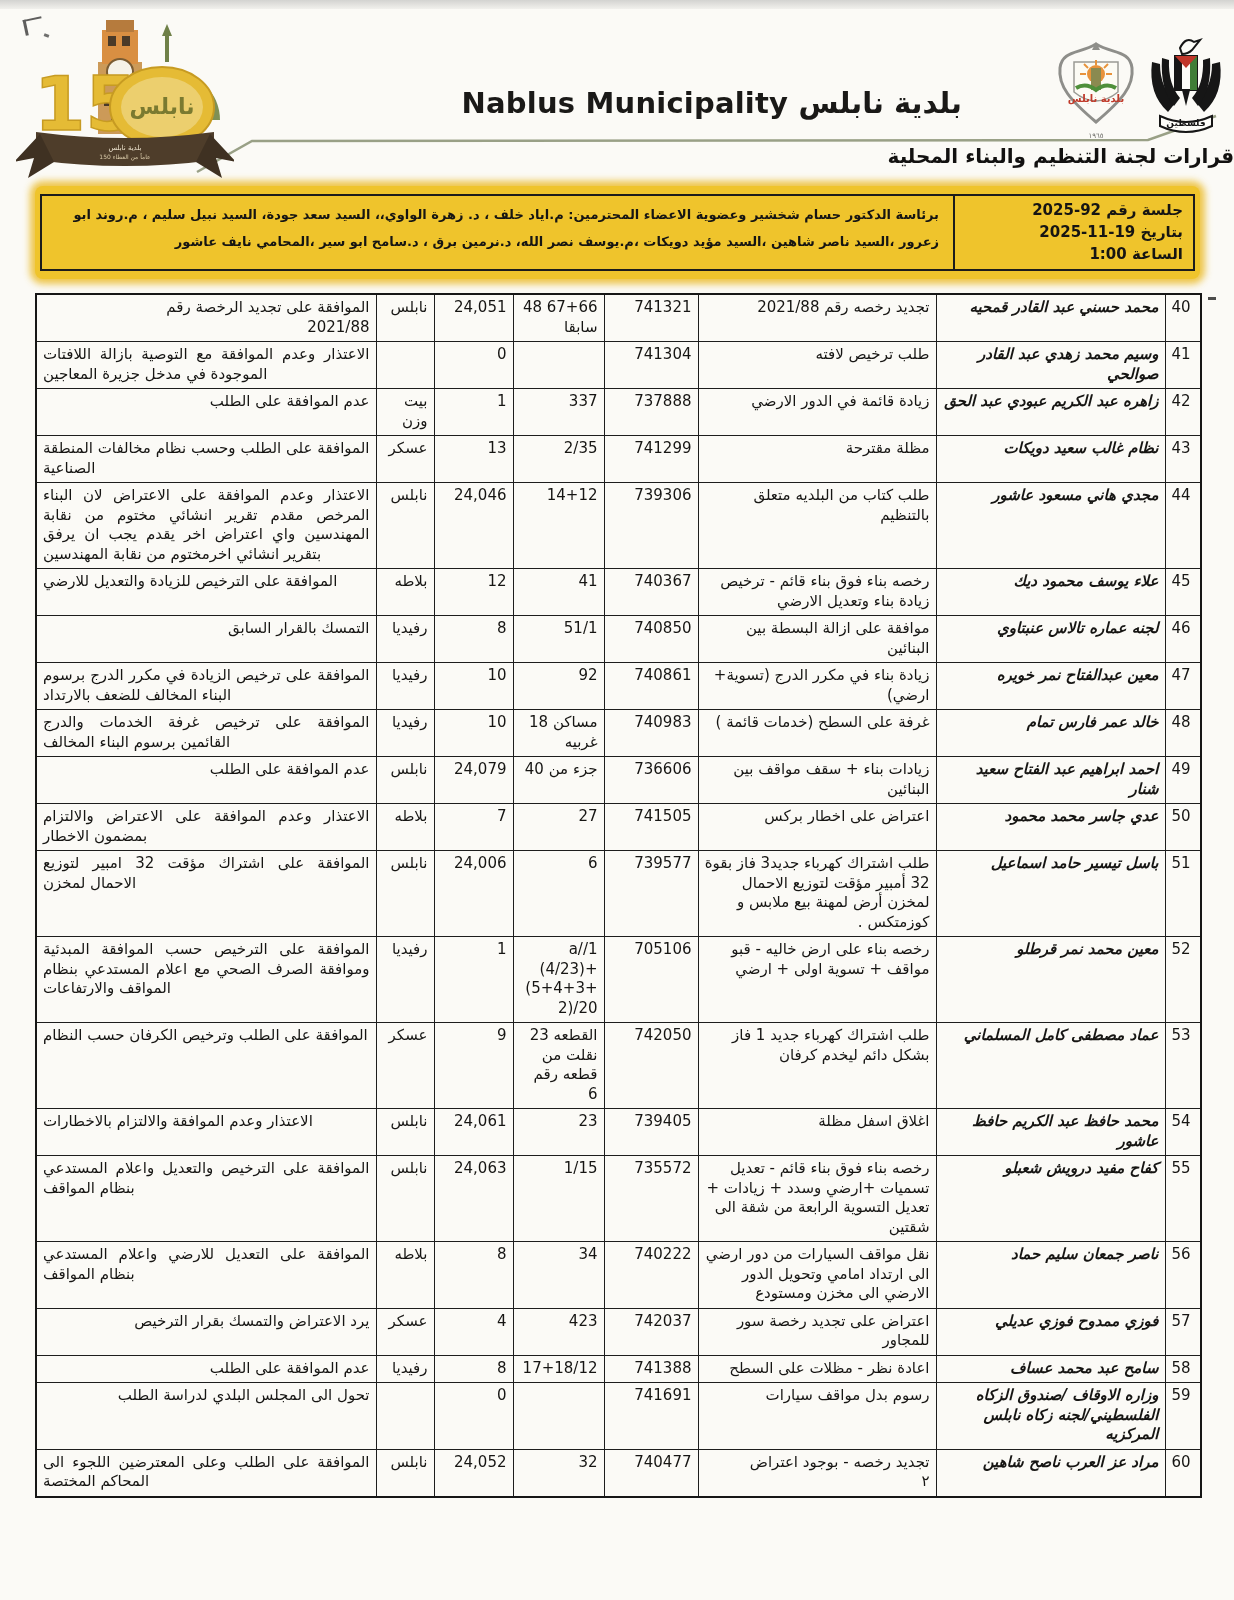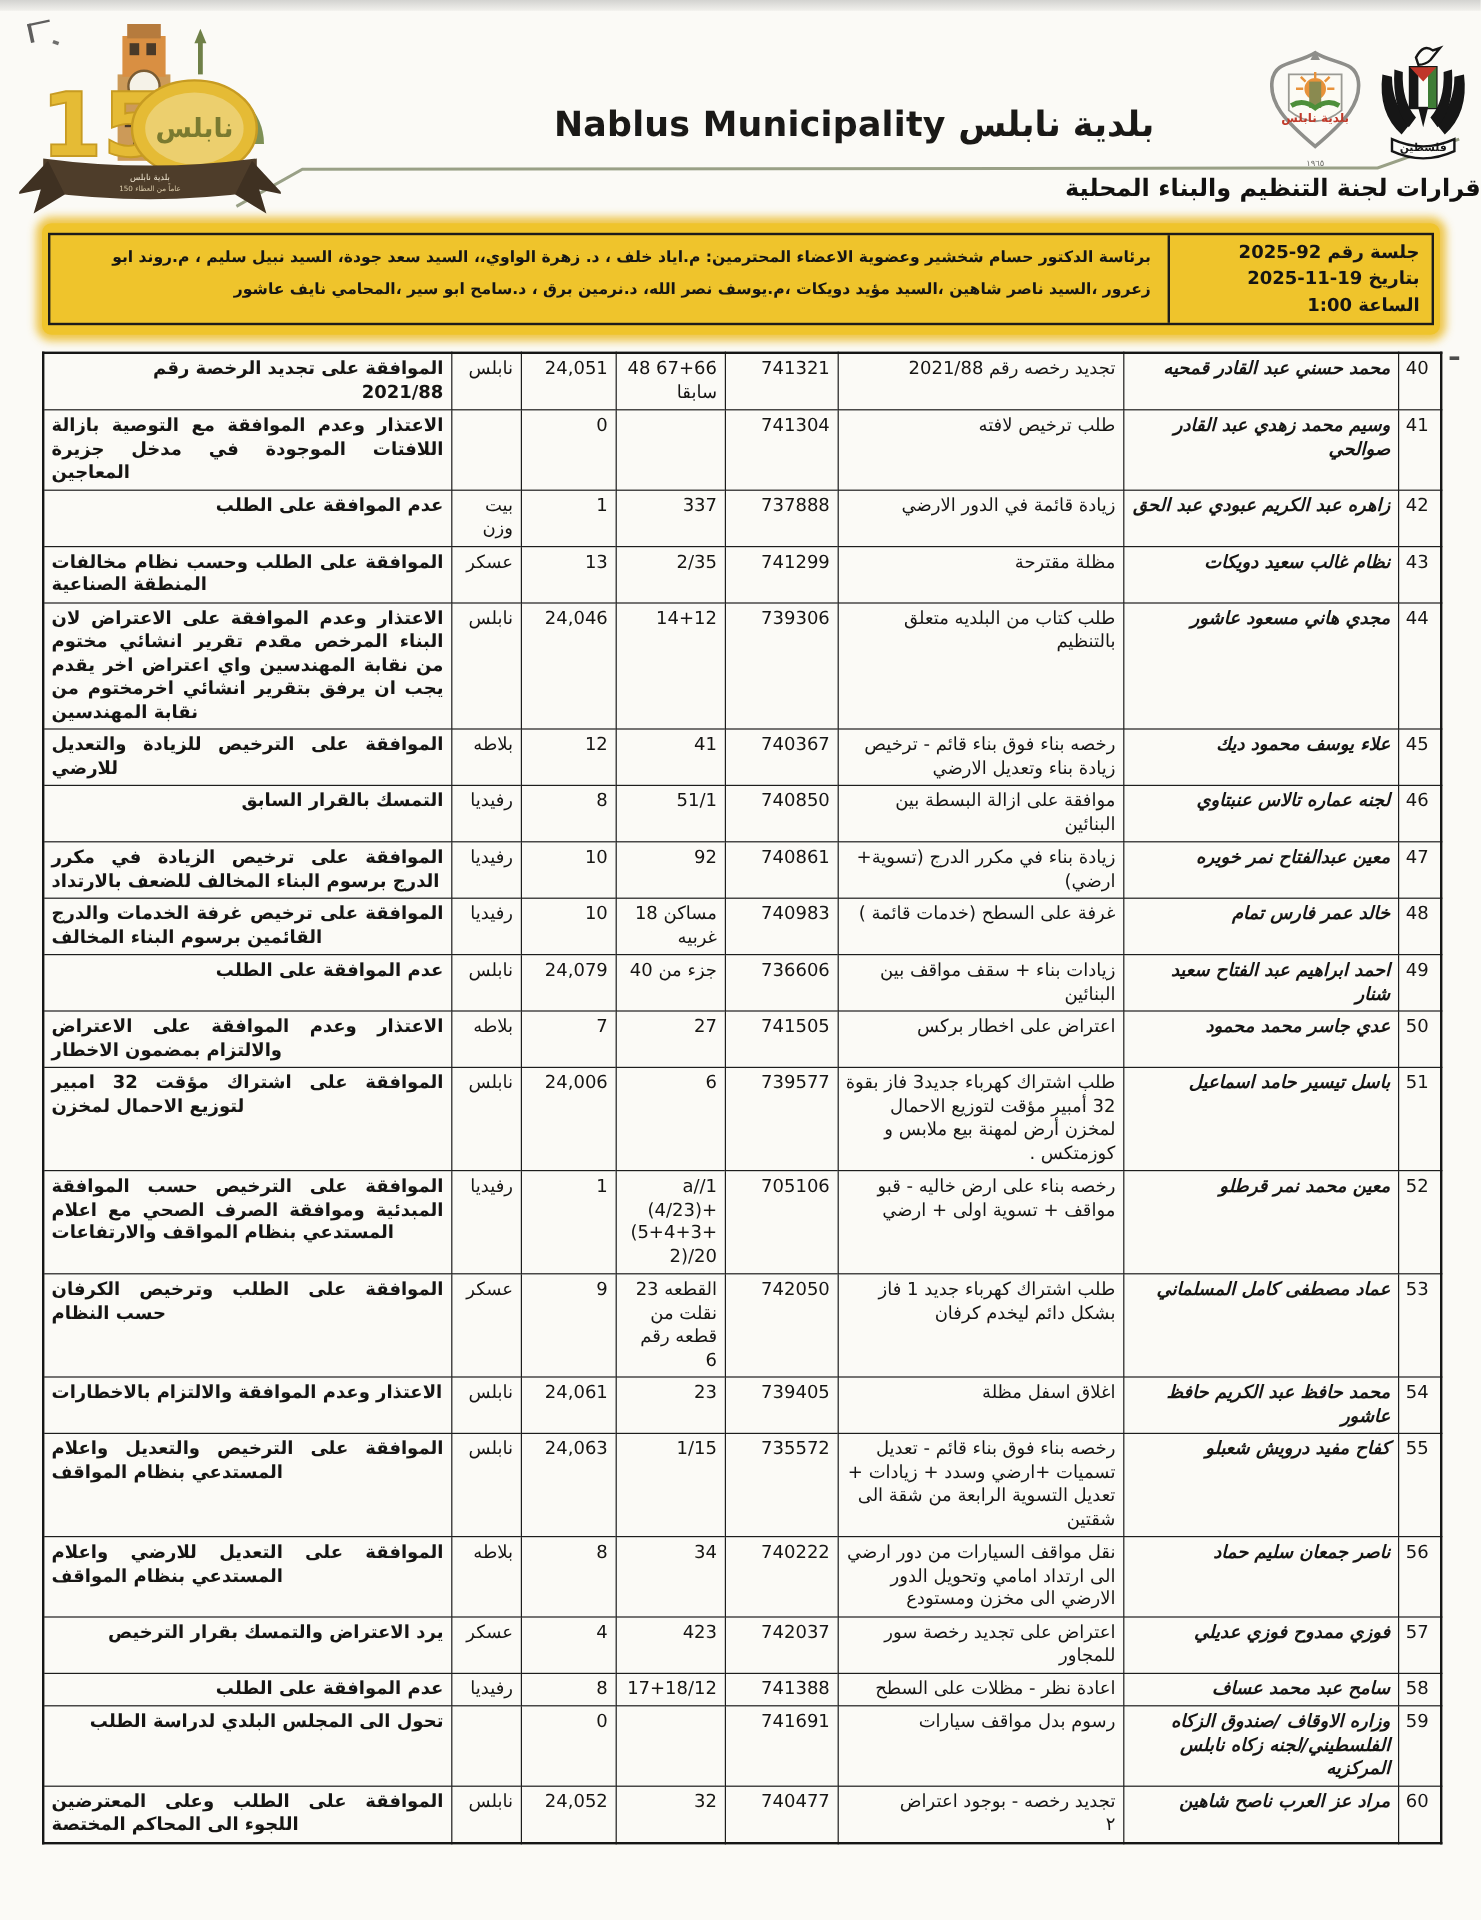--- a/index.html
+++ b/index.html
@@ -35,21 +35,21 @@
     margin:8px 34px 0 35px;width:1165px;box-sizing:border-box;
     background:#efc42c;border-radius:8px;
     box-shadow:0 0 7px 5px rgba(235,188,44,.85);
     padding:8px 5px;
   }
   .session-inner{
     border:2px solid #1c1c1c;display:flex;flex-direction:row-reverse;
     background:transparent;min-height:62px;
   }
   .session-meta{
-    width:220px;box-sizing:border-box;border-left:2px solid #1c1c1c;
+    width:240px;box-sizing:border-box;border-left:2px solid #1c1c1c;
     padding:4px 10px 4px 4px;direction:rtl;text-align:right;
     font-size:15px;font-weight:bold;line-height:1.45;
   }
   .session-attendees{
     flex:1;padding:6px 14px;direction:rtl;text-align:right;
     font-size:13px;font-weight:bold;line-height:2.05;
   }
 
   table.dec{
     margin:14px 34px 0 35px;border-collapse:collapse;table-layout:fixed;
@@ -61,21 +61,21 @@
     padding:3px 6px 4px 6px;
     font-size:15px;line-height:1.3;
     white-space:pre-line;word-wrap:break-word;
   }
   td.c-num{text-align:left;direction:ltr;font-size:15px;padding-left:4px;}
   td.c-name{font-weight:bold;text-align:right;font-size:15px;font-style:italic;}
   td.c-req{text-align:right;font-size:14.5px;}
   td.c-ref,td.c-parcel,td.c-block{text-align:right;font-size:15px;}
   td.c-loc{text-align:right;font-size:13.5px;direction:rtl;}
   td.c-dec{
-    font-weight:bold;font-size:16px;direction:rtl;
+    font-weight:normal;font-size:16px;direction:rtl;
     text-align:justify;text-align-last:left;
   }
   td.c-dec.short{text-align:right;text-align-last:right;}
 </style>
 </head>
 <body>
 
 <div class="scan-top"></div>
 <div class="scan-corner-tl"></div>
 <div class="scan-dot"></div>

